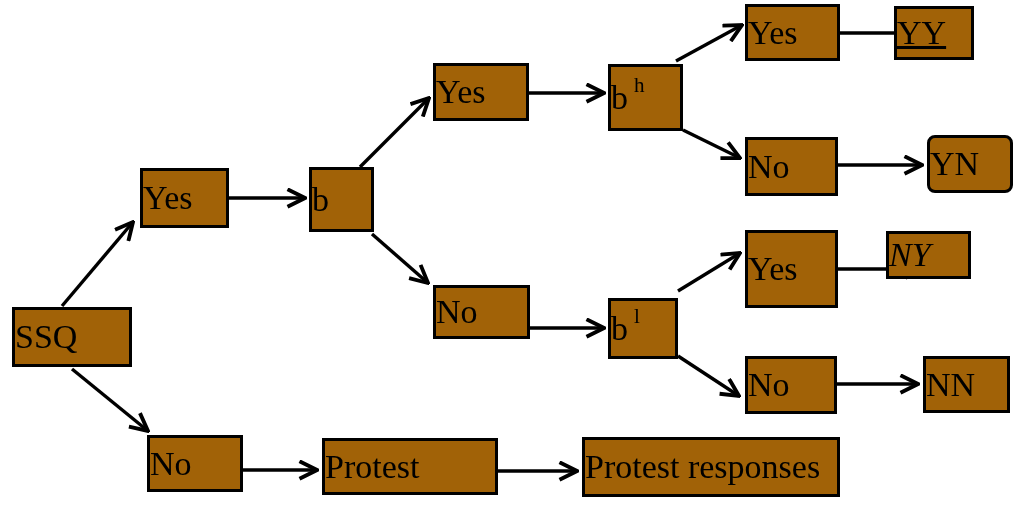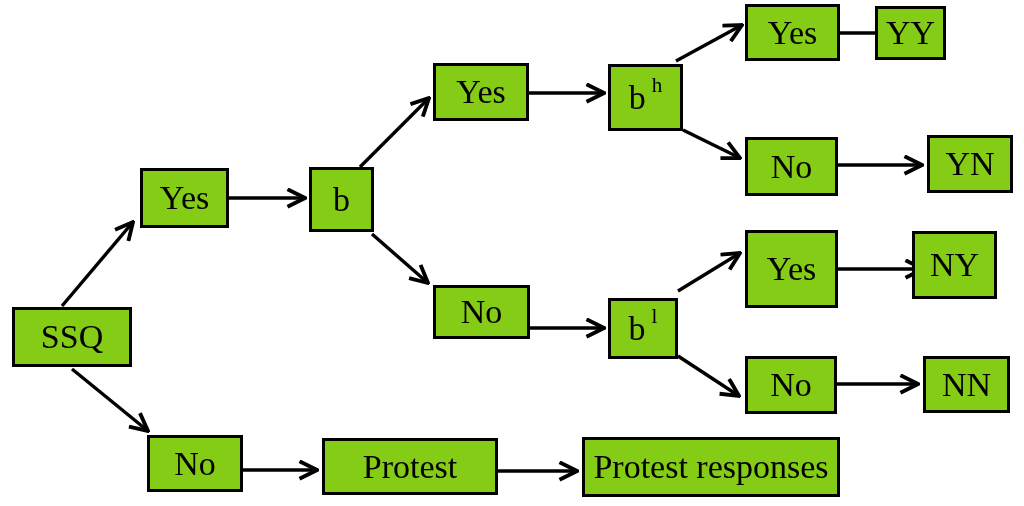--- a/index.html
+++ b/index.html
@@ -23,25 +23,25 @@
     height: 506px;
   }
   .arrows line {
     stroke: #000000;
     stroke-width: 3.4;
   }
   .node {
     position: absolute;
     box-sizing: border-box;
     border: 3px solid #000000;
-    background: #84cc16;
+    background: #a16207;
     color: #000000;
     display: flex;
     align-items: center;
-    justify-content: center;
+    justify-content: flex-start;
     font-size: 34px;
     line-height: 1;
     white-space: nowrap;
   }
   .node .sup {
     font-size: 0.62em;
     position: relative;
     top: -12px;
     margin-left: 6px;
   }
@@ -115,29 +115,29 @@
   </div>
 
   <div class="node" style="left:745px; top:230px; width:93px; height:78px;">
     <span>Yes</span>
   </div>
 
   <div class="node" style="left:745px; top:356px; width:92px; height:58px;">
     <span>No</span>
   </div>
 
-  <div class="node" style="left:875px; top:6px; width:71px; height:54px;">
+  <div class="node" style="left:894px; top:6px; width:80px; height:54px;text-decoration:underline;">
     <span>YY</span>
   </div>
 
-  <div class="node" style="left:927px; top:135px; width:86px; height:58px;">
+  <div class="node" style="left:927px; top:135px; width:86px; height:58px;border-radius:8px;">
     <span>YN</span>
   </div>
 
-  <div class="node" style="left:912px; top:231px; width:85px; height:68px;">
+  <div class="node" style="left:886px; top:231px; width:85px; height:48px;font-style:italic;">
     <span>NY</span>
   </div>
 
   <div class="node" style="left:923px; top:356px; width:87px; height:57px;">
     <span>NN</span>
   </div>
 
   <div class="node" style="left:147px; top:435px; width:96px; height:57px;">
     <span>No</span>
   </div>

